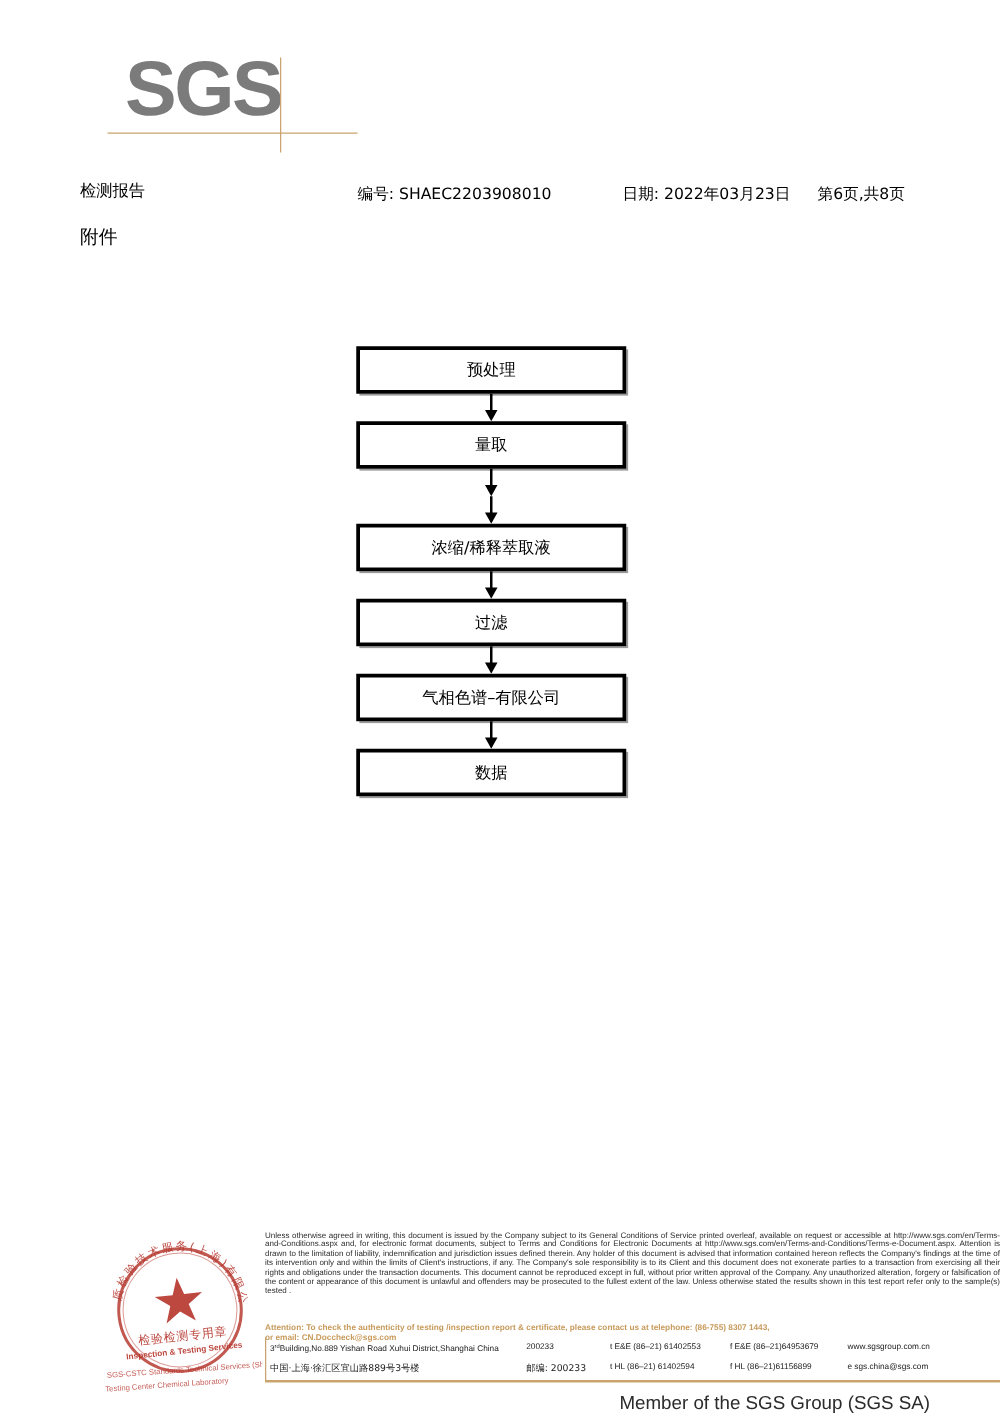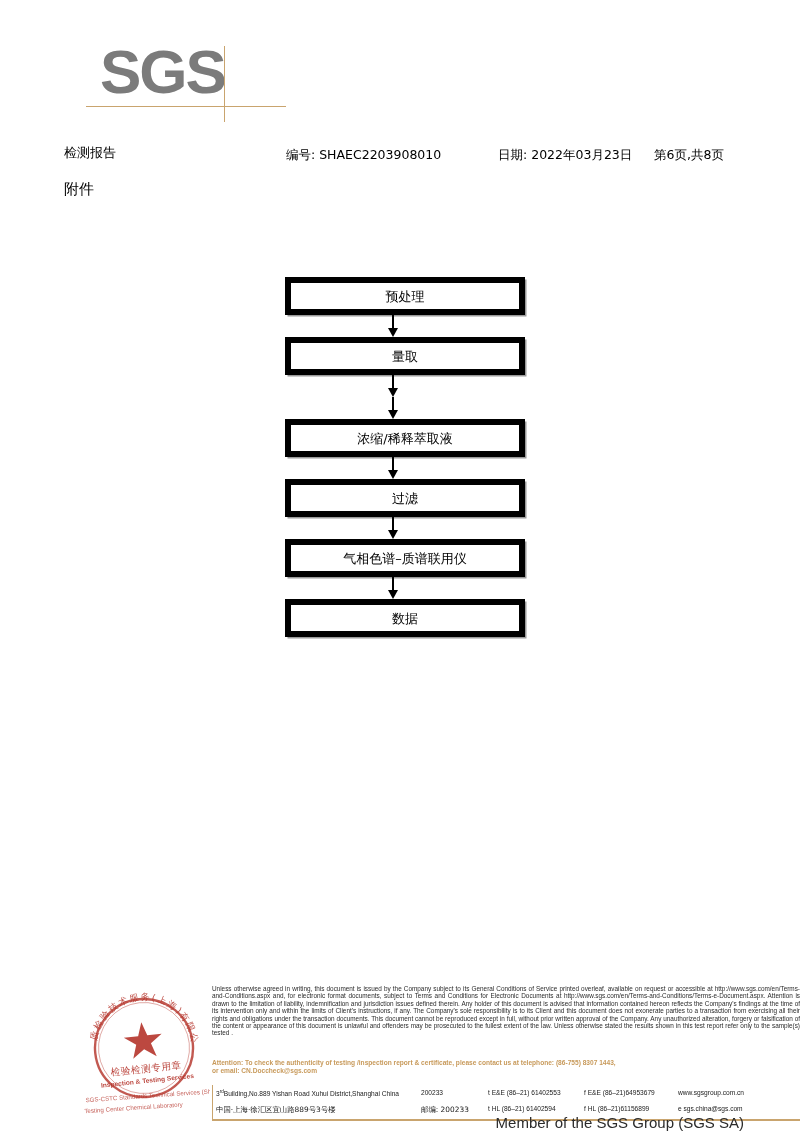--- a/index.html
+++ b/index.html
@@ -123,23 +123,23 @@
     font-family: "DejaVu Sans", sans-serif;
   }
   .flow {
     position: absolute;
     left: 285px;
     top: 277px;
     width: 218px;
   }
   .flow-box {
     position: relative;
-    width: 240px;
+    width: 216px;
     height: 38px;
-    border: 6px solid #000000;
+    border: 3px solid #000000;
     background: #ffffff;
     box-shadow: 2px 2px 0 -0.5px #9a9a9a;
     display: flex;
     align-items: center;
     justify-content: center;
     box-sizing: border-box;
   }
   .flow-box span {
     font-size: 13px;
     font-family: "DejaVu Sans", serif;
@@ -214,21 +214,21 @@
     line-height: 8px;
     font-weight: bold;
     color: #c89a5b;
   }
   .attention p { margin: 0; }
 
   
   .addr {
     position: absolute;
     left: 212px;
-    top: 125px;
+    top: 110px;
     width: 588px;
     height: 34px;
   }
   .addr-vrule {
     position: absolute;
     left: 0;
     top: 0;
     width: 1px;
     height: 34px;
     background: #c9a46e;
@@ -333,21 +333,21 @@
 
     <div class="flow-box">
       <span>过滤</span>
     </div>
     <div class="flow-arrow">
       <div class="shaft"></div>
       <div class="head"></div>
     </div>
 
     <div class="flow-box">
-      <span>气相色谱–质谱联用仪</span>
+      <span>气相色谱–有限公司</span>
     </div>
     <div class="flow-arrow">
       <div class="shaft"></div>
       <div class="head"></div>
     </div>
 
     <div class="flow-box">
       <span>数据</span>
     </div>
 

